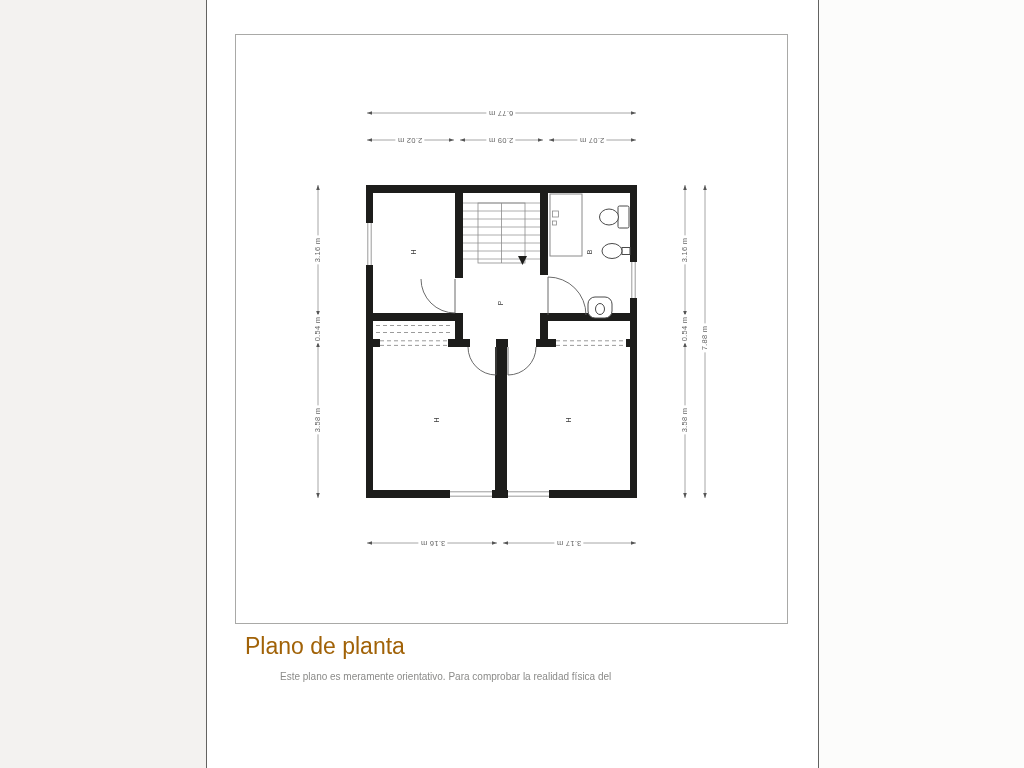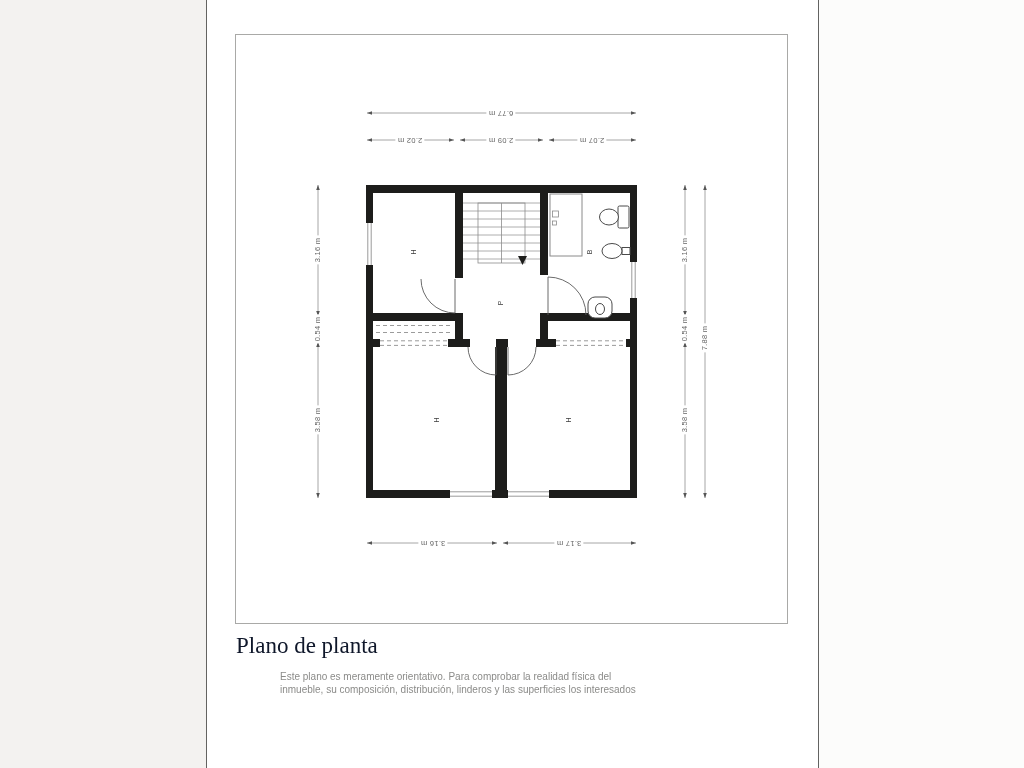--- a/index.html
+++ b/index.html
@@ -6,21 +6,21 @@
   body{font-family:"Liberation Sans",sans-serif;background:#ffffff;}
   .stage{position:relative;width:1024px;height:768px;background:#ffffff;overflow:hidden;}
   .margin-left{position:absolute;left:0;top:0;width:206px;height:768px;background:#f3f2f0;border-right:1px solid #636361;}
   .margin-right{position:absolute;left:818px;top:0;width:206px;height:768px;background:#fcfcfb;border-left:1px solid #636361;}
   .plan-frame{position:absolute;left:235px;top:34px;width:553px;height:590px;border:1px solid #a9a9a7;background:#fff;box-sizing:border-box;}
   .plan-svg{position:absolute;left:235px;top:34px;}
   .dim{position:absolute;font-size:7.5px;color:#666;background:#fff;padding:0 2px;white-space:nowrap;line-height:8px;letter-spacing:.3px;}
   .rot180{transform:translate(-50%,-50%) rotate(180deg);}
   .rotm90{transform:translate(-50%,-50%) rotate(-90deg);}
   .room-label{position:absolute;font-size:7px;color:#3a3a3a;line-height:7px;transform:translate(-50%,-50%) rotate(-90deg);white-space:nowrap;}
-  .title{position:absolute;left:236px;top:633px;font-family:Liberation Serif, serif;font-size:23px;color:#0f172a;}
+  .title{position:absolute;left:245px;top:633px;font-family:Liberation Sans, sans-serif;font-size:23px;color:#a16207;}
   .disclaimer{position:absolute;left:236px;top:671px;font-size:10px;line-height:12.5px;color:#8b8b89;margin-left:44px;}
   .disclaimer div{white-space:nowrap;}
 </style>
 </head>
 <body>
 
 <div class="stage">
 
   <div class="margin-left"></div>
   <div class="margin-right"></div>
@@ -176,16 +176,15 @@
 
   <div class="room-label" style="left:413px;top:252px;">H</div>
   <div class="room-label" style="left:589px;top:252px;">B</div>
   <div class="room-label" style="left:500px;top:303px;">P</div>
   <div class="room-label" style="left:436px;top:420px;">H</div>
   <div class="room-label" style="left:568px;top:420px;">H</div>
 
   <div class="title">Plano de planta</div>
   <div class="disclaimer">
     <div>Este plano es meramente orientativo. Para comprobar la realidad física del</div>
-    <div>inmueble, su composición, distribución, linderos y las superficies los interesados</div>
   </div>
 
 </div>
 
 </body></html>

